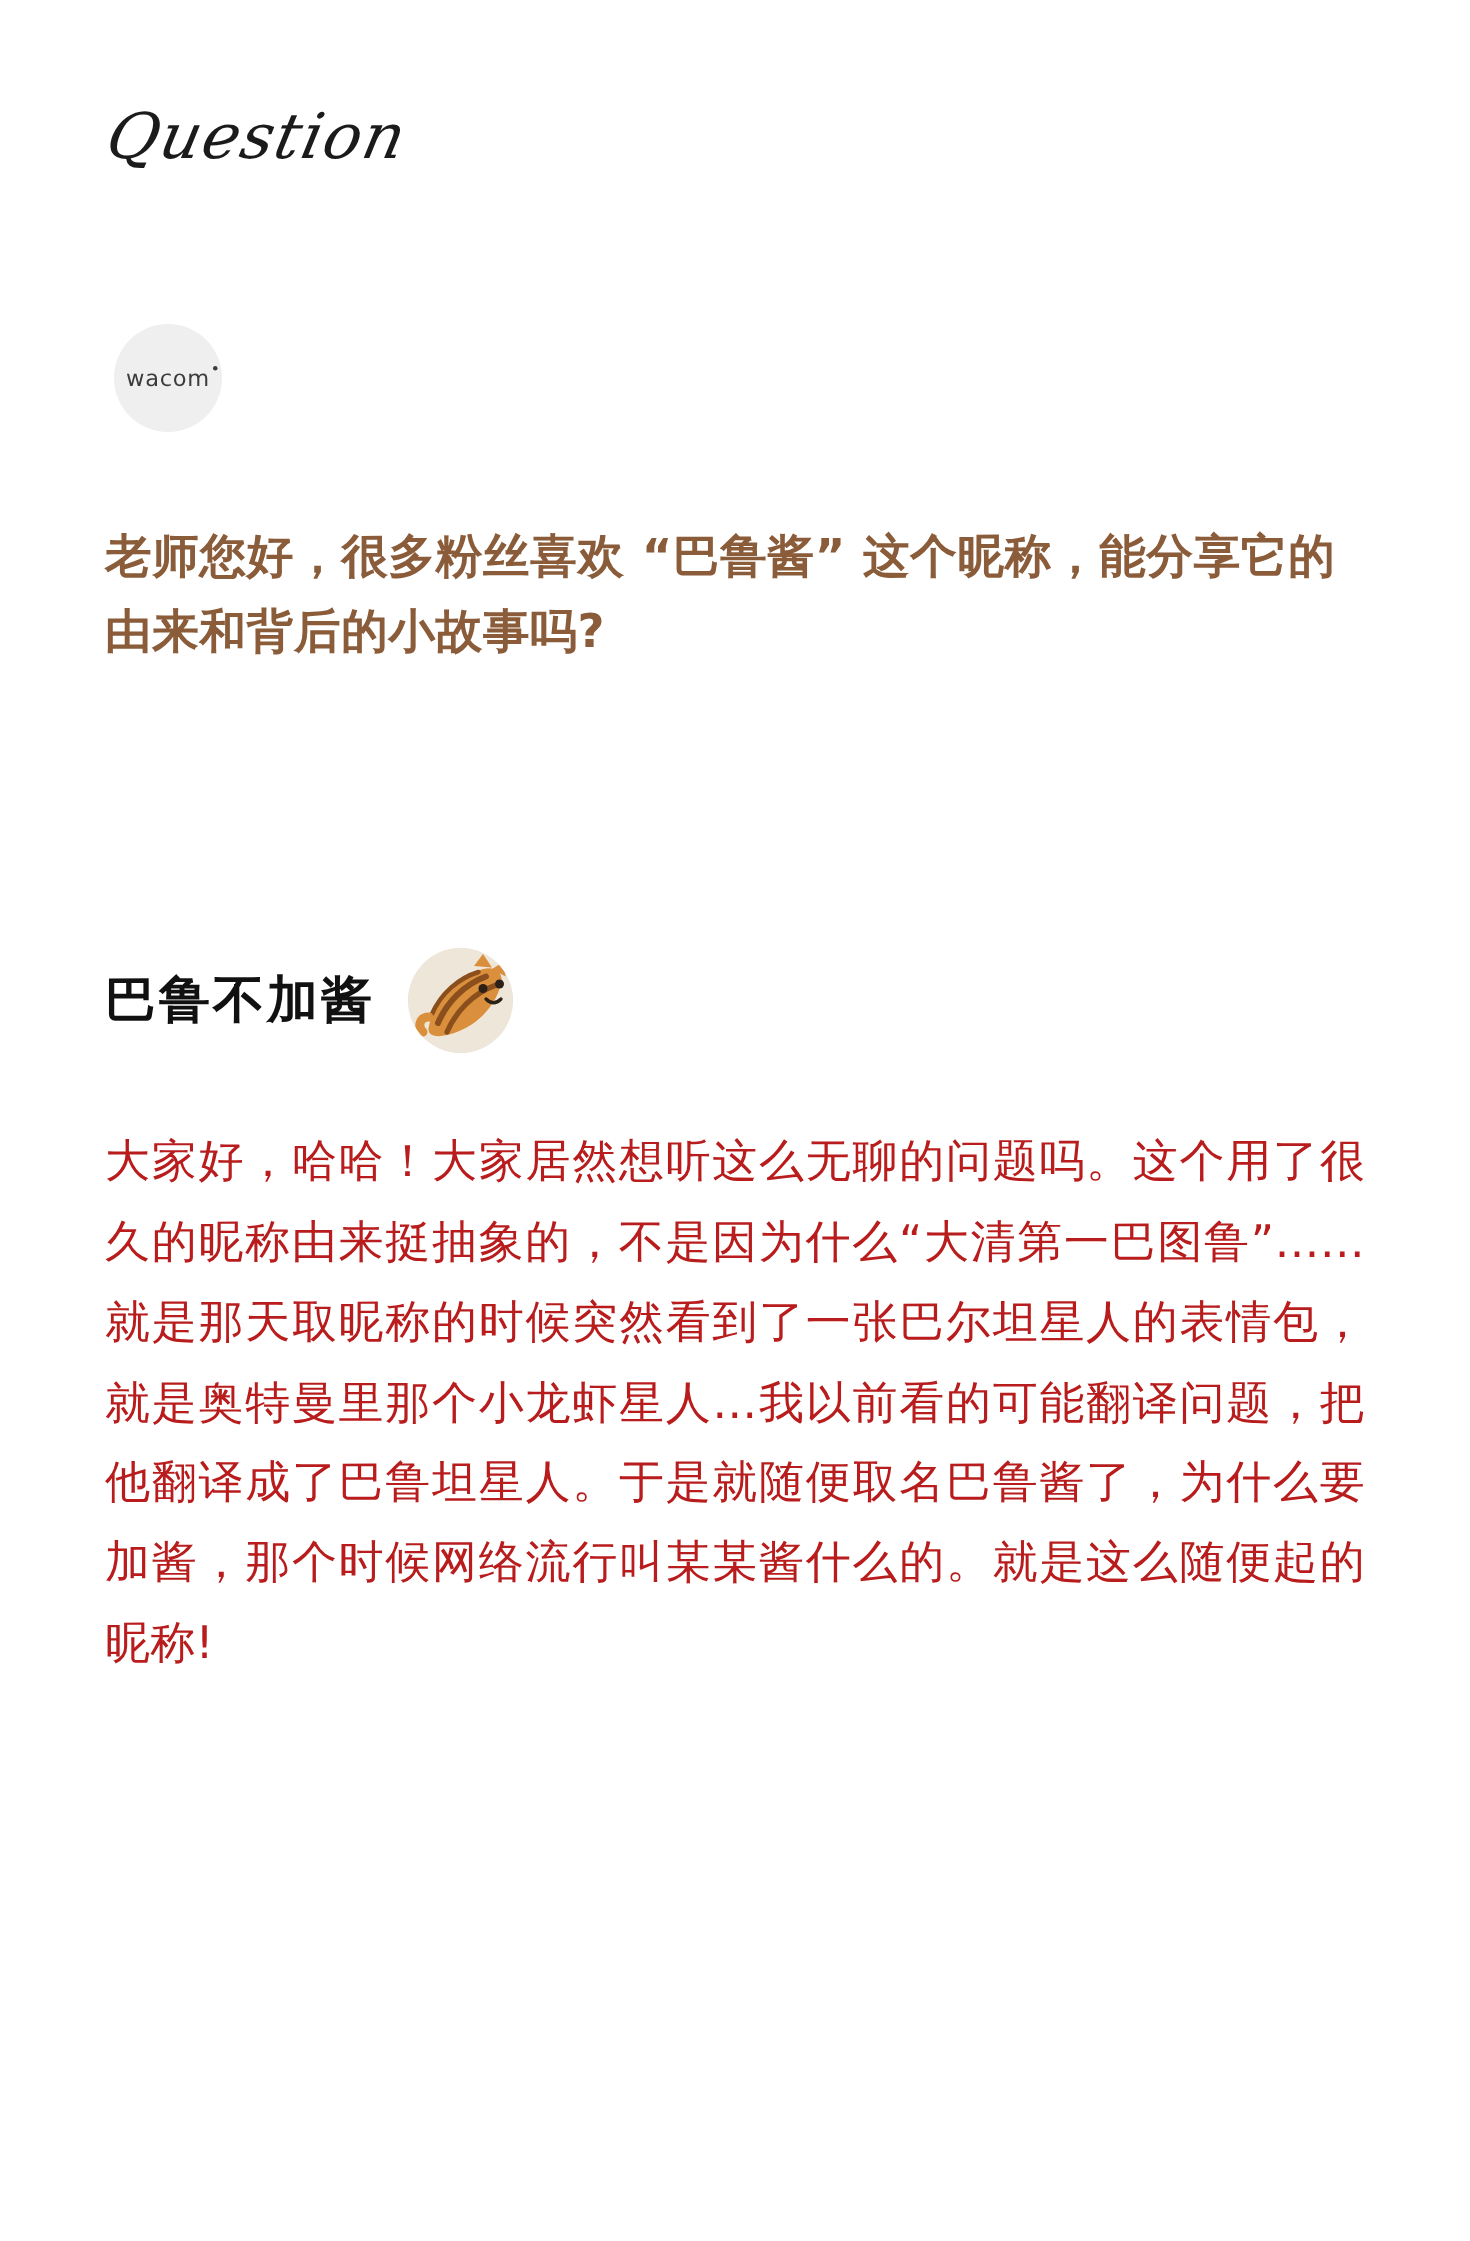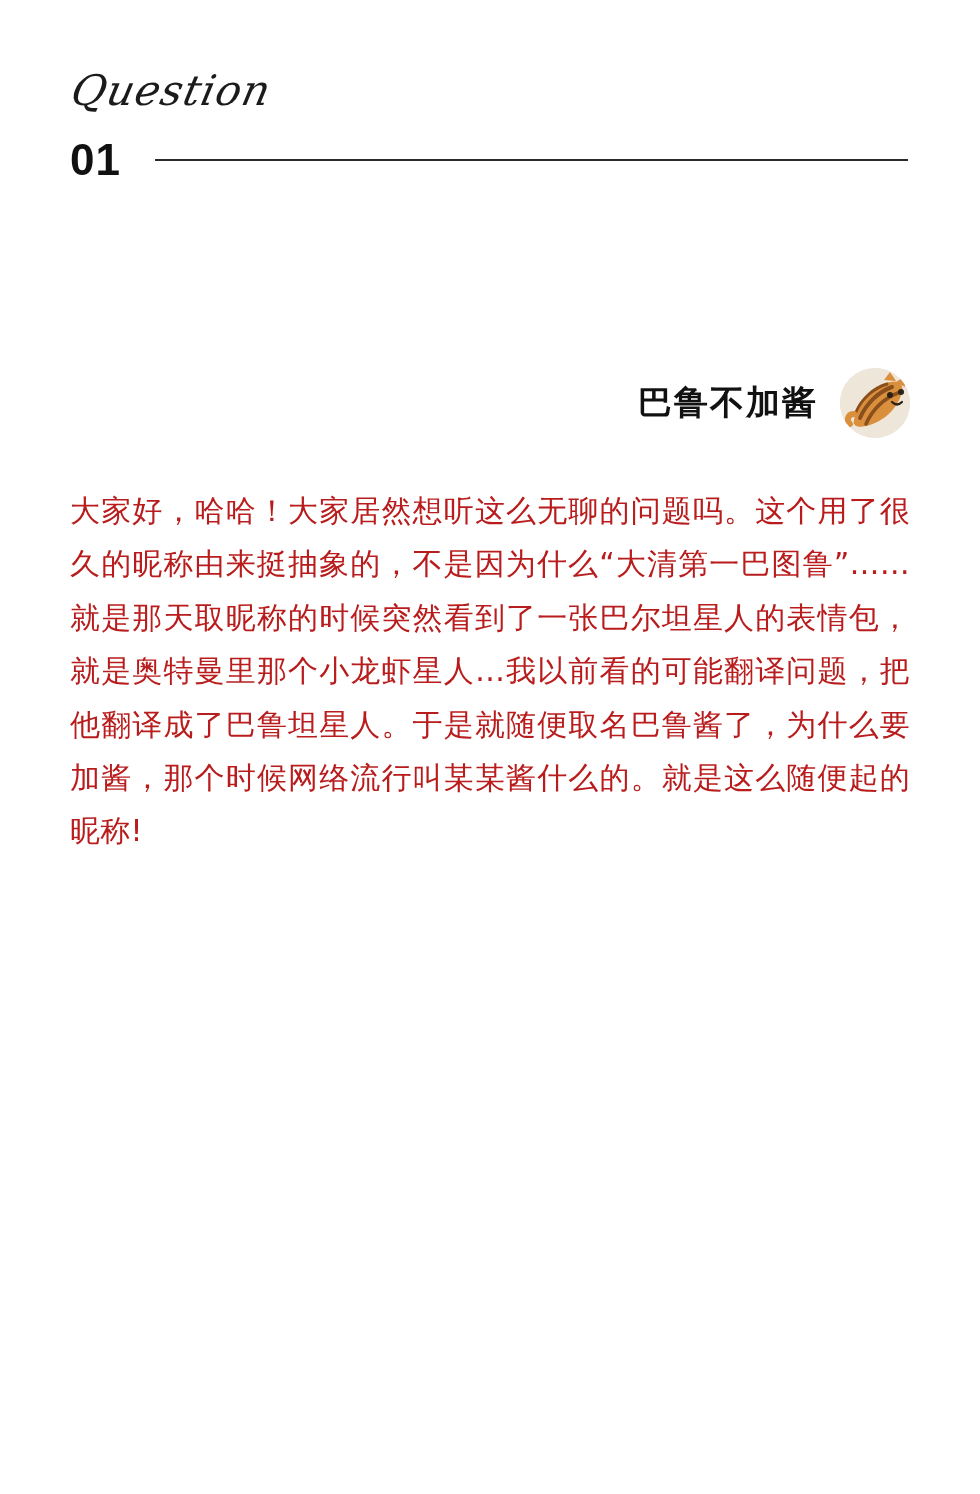--- a/index.html
+++ b/index.html
@@ -99,21 +99,21 @@
     color: #8a5c3a;
     letter-spacing: 0.5px;
     max-width: 845px;
   }
 
   
   .answer-head {
     margin-top: 186px;
     display: flex;
     align-items: center;
-    justify-content: flex-end;
+    justify-content: flex-start;
     gap: 22px;
   }
   .answer-name {
     font-family: "DejaVu Sans", sans-serif;
     font-weight: bold;
     font-size: 34px;
     letter-spacing: 2px;
     color: #111;
   }
   .answer-avatar {
@@ -136,26 +136,28 @@
     letter-spacing: 0.2px;
   }
 </style>
 </head>
 <body>
 
 <div class="page">
 
   <div class="header">
     <div class="script-label">Question</div>
-    <div class="qnum-row">
-      <div class="qnum">01</div>
-      <div class="qnum-rule"></div>
-    </div>
   </div>
 
+  <div class="question-block">
+    <div class="brand-avatar">
+      <span class="wordmark">wacom</span>
+    </div>
+    <div class="question-text">老师您好，很多粉丝喜欢 “巴鲁酱” 这个昵称，能分享它的由来和背后的小故事吗?</div>
+  </div>
 
   <div class="answer-head">
     <div class="answer-name">巴鲁不加酱</div>
     <div class="answer-avatar">
       <svg width="70" height="70" viewBox="0 0 70 70" aria-hidden="true">
         <circle cx="35" cy="35" r="35" fill="#efe6da"></circle>
         <g>
           <path d="M14 52 C18 30, 34 18, 50 14 C58 12, 64 16, 62 24 C58 40, 44 54, 26 58 C18 60, 12 58, 14 52 Z" fill="#d98f3c"></path>
           <path d="M20 50 C26 36, 38 24, 52 19" stroke="#8a4f1c" stroke-width="4" fill="none" stroke-linecap="round"></path>
           <path d="M26 56 C32 42, 44 30, 58 25" stroke="#8a4f1c" stroke-width="3.5" fill="none" stroke-linecap="round"></path>

